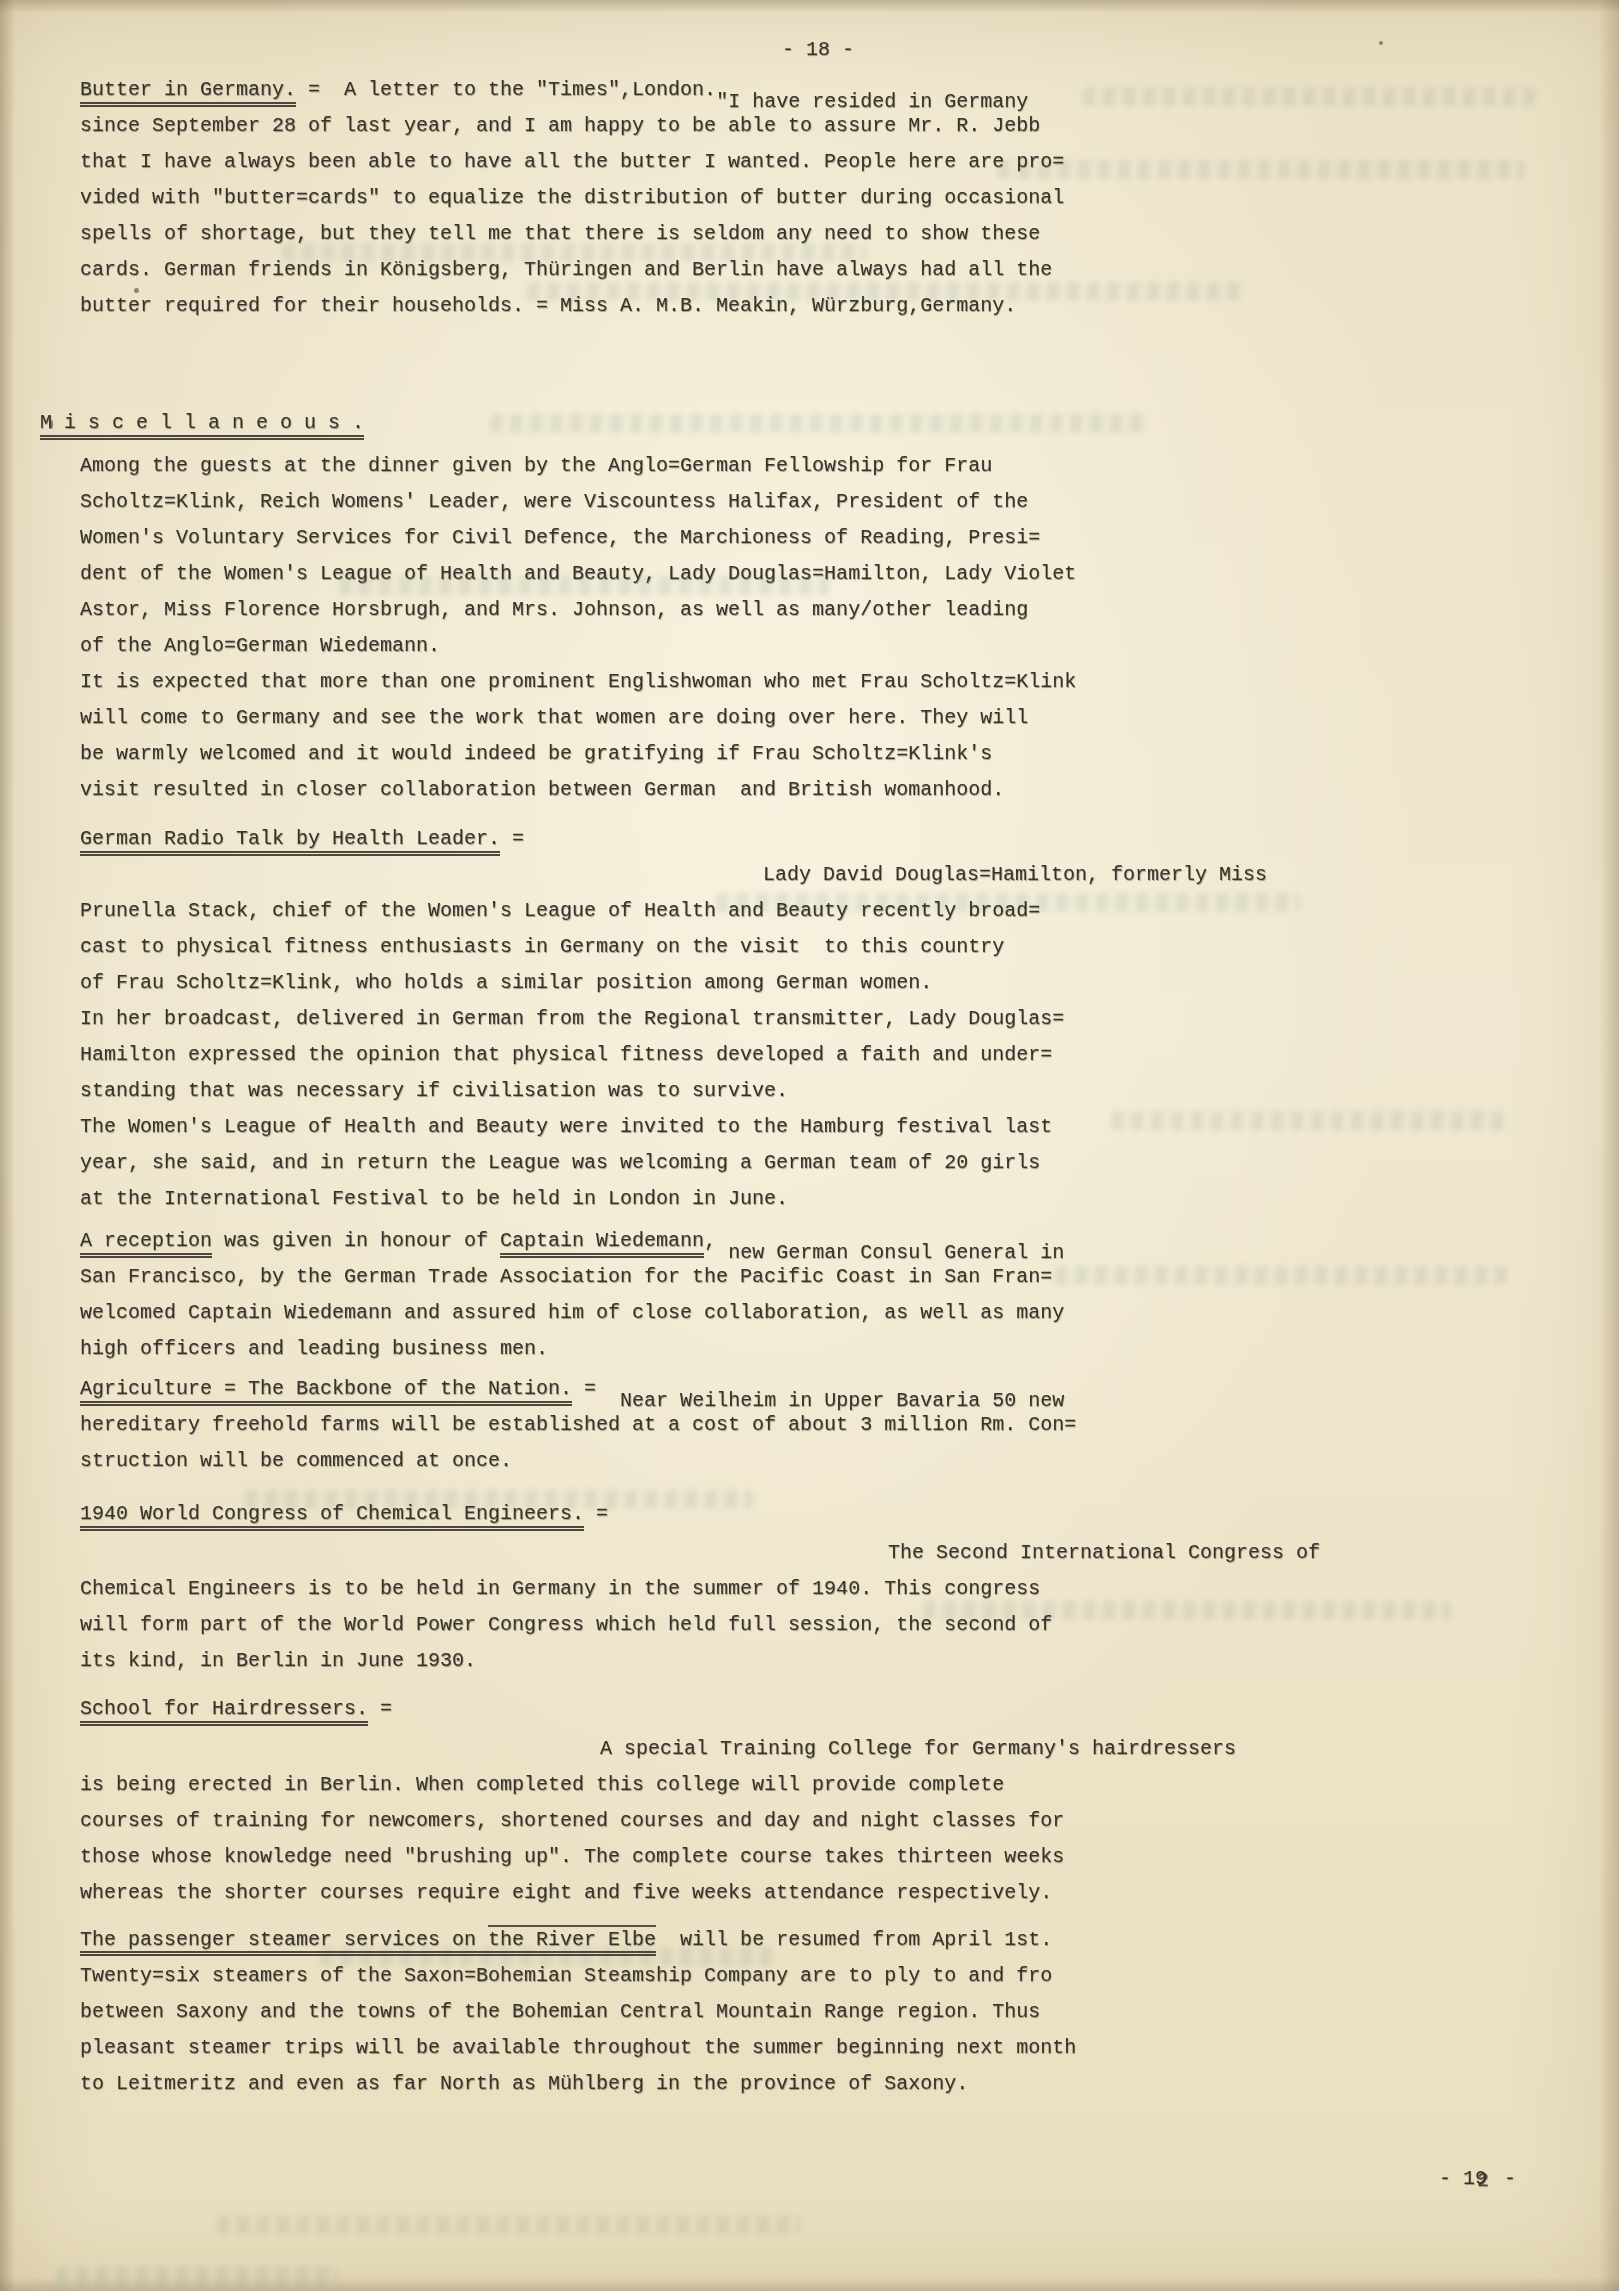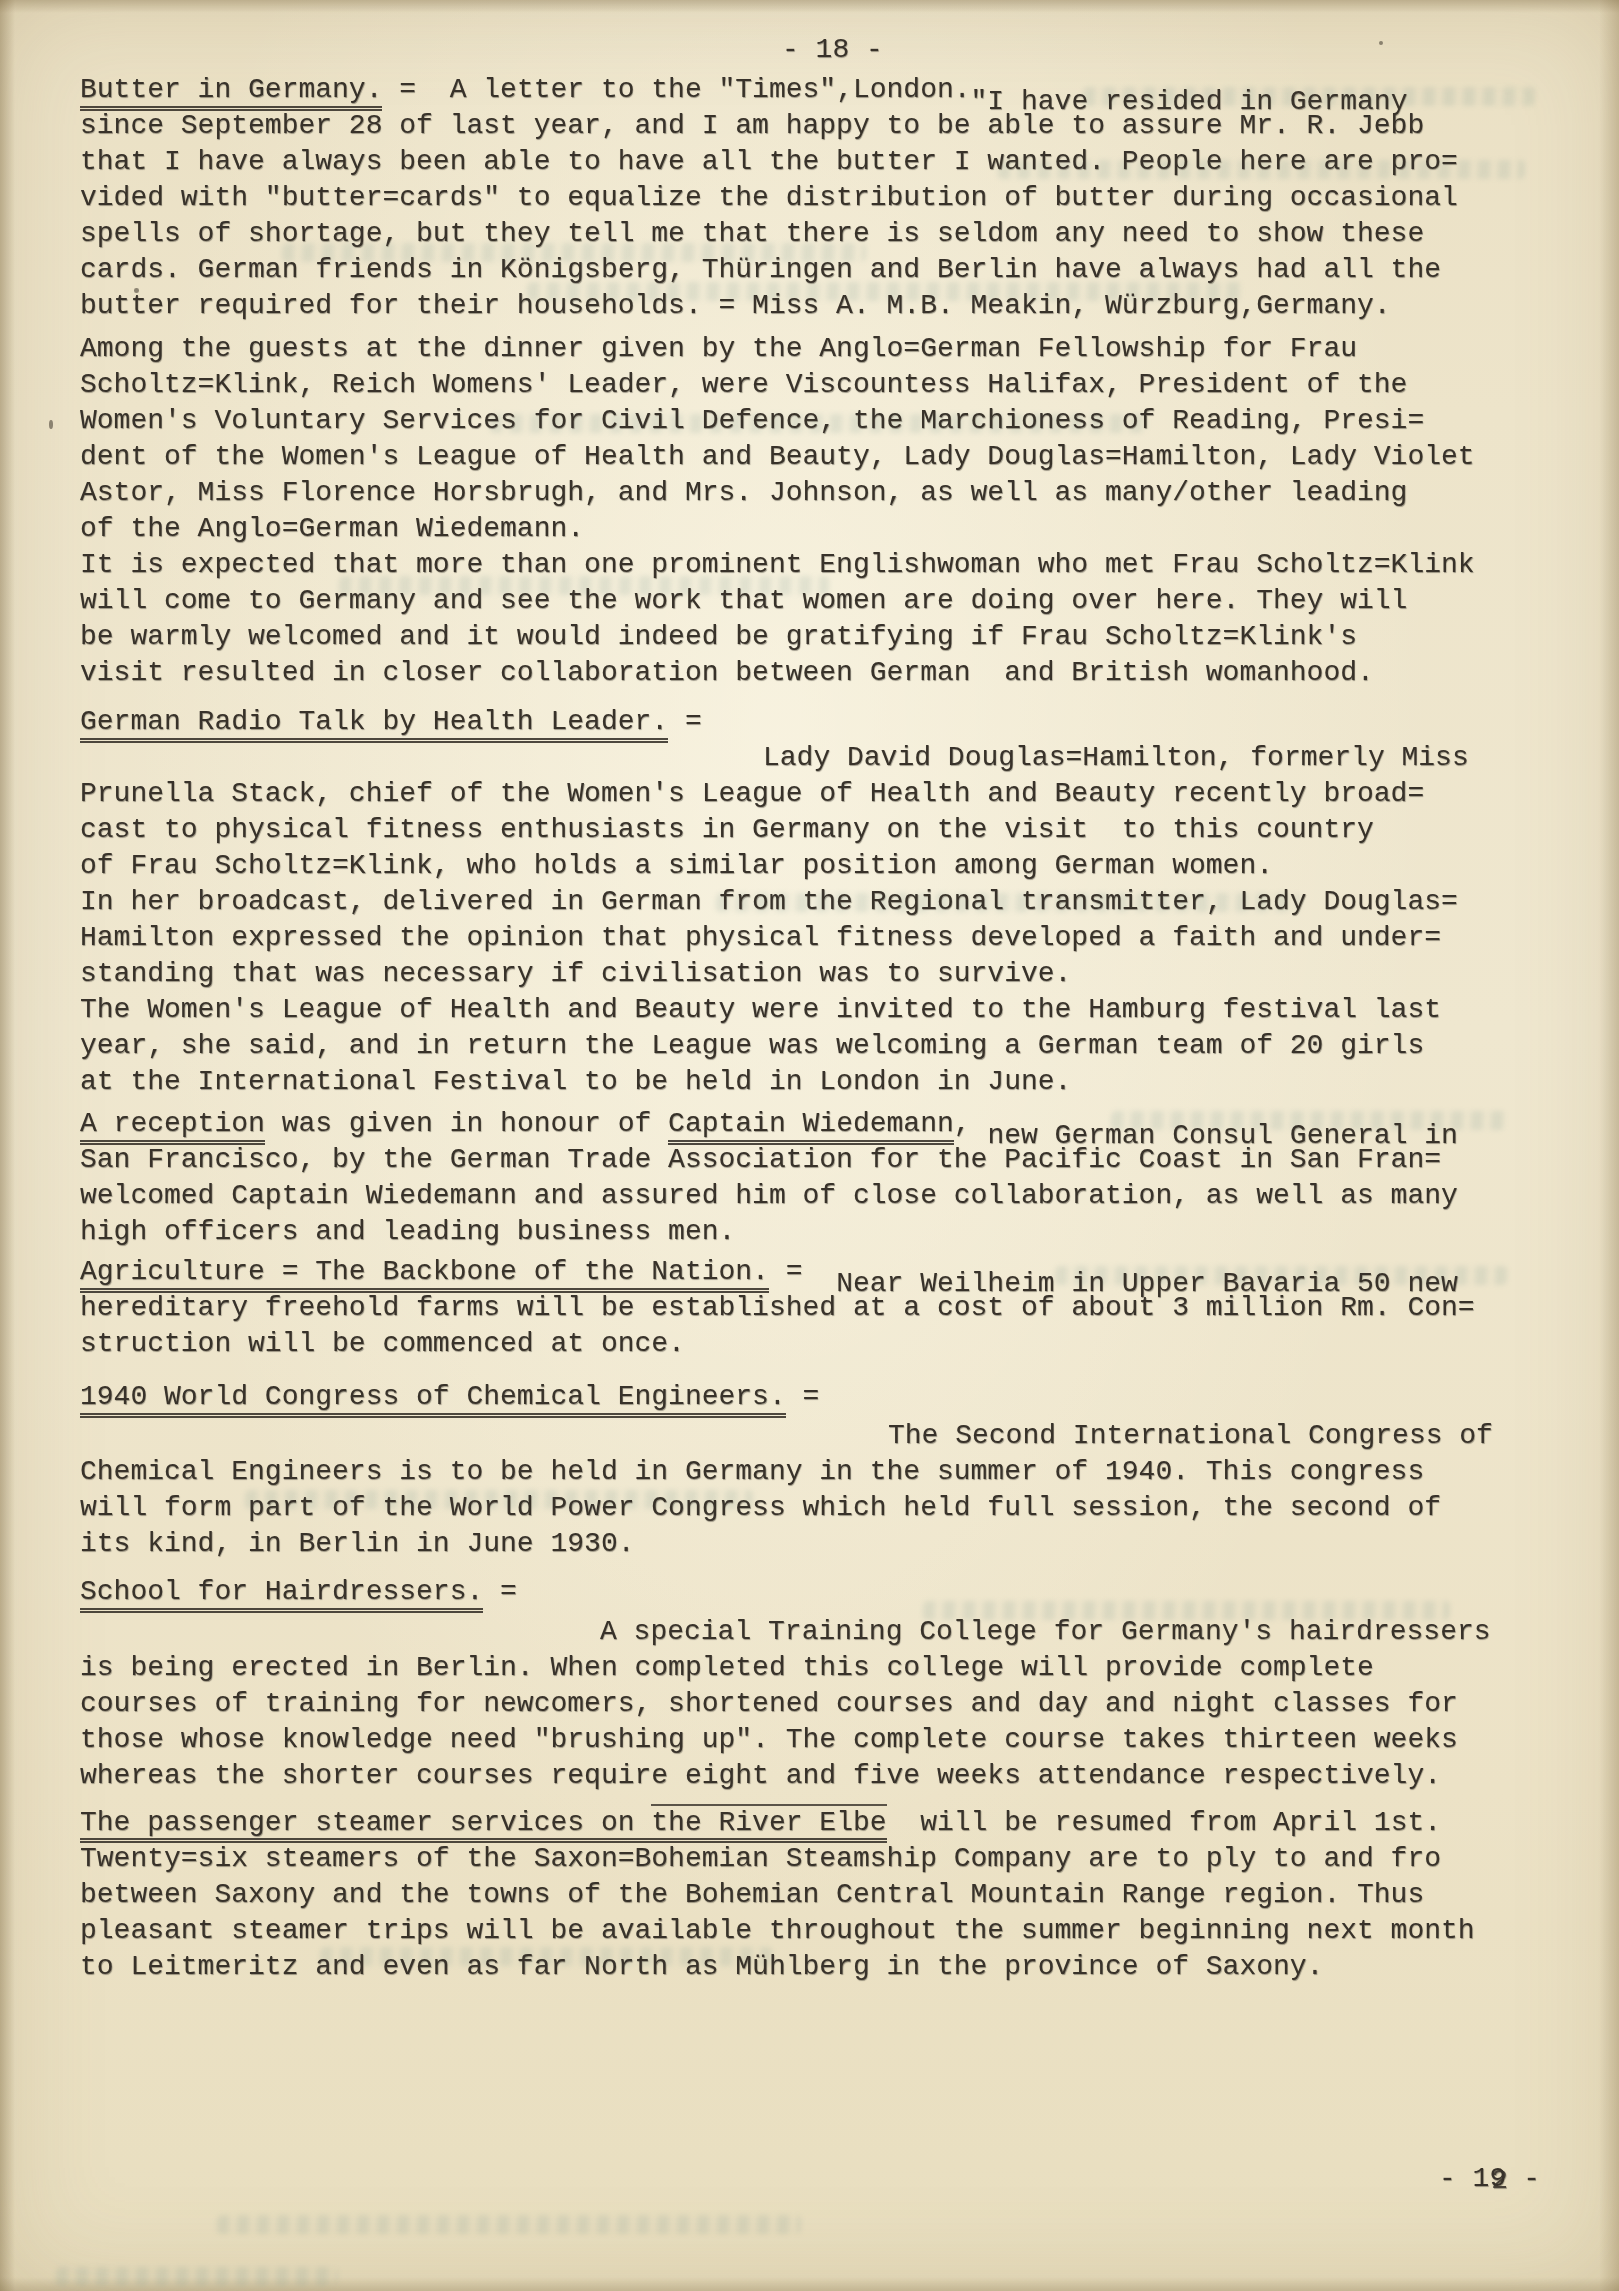--- a/index.html
+++ b/index.html
@@ -8,21 +8,21 @@
     background:#d9cdae;
     font-family:"Liberation Mono","DejaVu Sans Mono",monospace;
   }
   .page {
     position:relative; width:1620px; height:2292px; overflow:hidden;
     background:
       radial-gradient(ellipse at 48% 32%, rgba(255,252,238,0.55) 0%, rgba(255,252,238,0) 55%),
       linear-gradient(180deg, #eae0c4 0%, #ede4ca 18%, #efe7cf 45%, #ece2c6 78%, #e8debf 100%);
     box-shadow: inset 0 0 104px rgba(140,112,62,0.22);
     color:#38322a;
-    font-size:28px;
+    font-size:20px;
   }
   .edge { position:absolute; pointer-events:none; }
   .edge.left { left:0; top:0; width:15px; height:100%;
     background:linear-gradient(90deg, rgba(110,90,50,0.35), rgba(110,90,50,0)); }
   .edge.right { right:0; top:0; width:21px; height:100%;
     background:linear-gradient(270deg, rgba(120,98,55,0.28), rgba(120,98,55,0)); }
   .edge.top { left:0; top:0; width:100%; height:13px;
     background:linear-gradient(180deg, rgba(110,90,50,0.30), rgba(110,90,50,0)); }
   .edge.bottom { left:0; bottom:0; width:100%; height:15px;
     background:linear-gradient(0deg, rgba(110,90,50,0.26), rgba(110,90,50,0)); }
@@ -101,20 +101,21 @@
     <div class="line pagenum-top"><span>- 18 -</span></div>
 
     <div class="line mt4"><span class="hd">Butter in Germany.</span><span> =  A letter to the "Times",London.</span><span class="drop">"I have resided in Germany</span></div>
     <div class="line">since September 28 of last year, and I am happy to be able to assure Mr. R. Jebb</div>
     <div class="line">that I have always been able to have all the butter I wanted. People here are pro=</div>
     <div class="line">vided with "butter=cards" to equalize the distribution of butter during occasional</div>
     <div class="line">spells of shortage, but they tell me that there is seldom any need to show these</div>
     <div class="line">cards. German friends in Königsberg, Thüringen and Berlin have always had all the</div>
     <div class="line">butter required for their households. = Miss A. M.B. Meakin, Würzburg,Germany.</div>
 
+    <div class="line misc-head"><span class="hd">M i s c e l l a n e o u s .</span></div>
     <div class="line first-after-head">Among the guests at the dinner given by the Anglo=German Fellowship for Frau</div>
     <div class="line">Scholtz=Klink, Reich Womens' Leader, were Viscountess Halifax, President of the</div>
     <div class="line">Women's Voluntary Services for Civil Defence, the Marchioness of Reading, Presi=</div>
     <div class="line">dent of the Women's League of Health and Beauty, Lady Douglas=Hamilton, Lady Violet</div>
     <div class="line">Astor, Miss Florence Horsbrugh, and Mrs. Johnson, as well as many/other leading</div>
     <div class="line">of the Anglo=German Wiedemann.</div>
     <div class="line">It is expected that more than one prominent Englishwoman who met Frau Scholtz=Klink</div>
     <div class="line">will come to Germany and see the work that women are doing over here. They will</div>
     <div class="line">be warmly welcomed and it would indeed be gratifying if Frau Scholtz=Klink's</div>
     <div class="line">visit resulted in closer collaboration between German  and British womanhood.</div>

